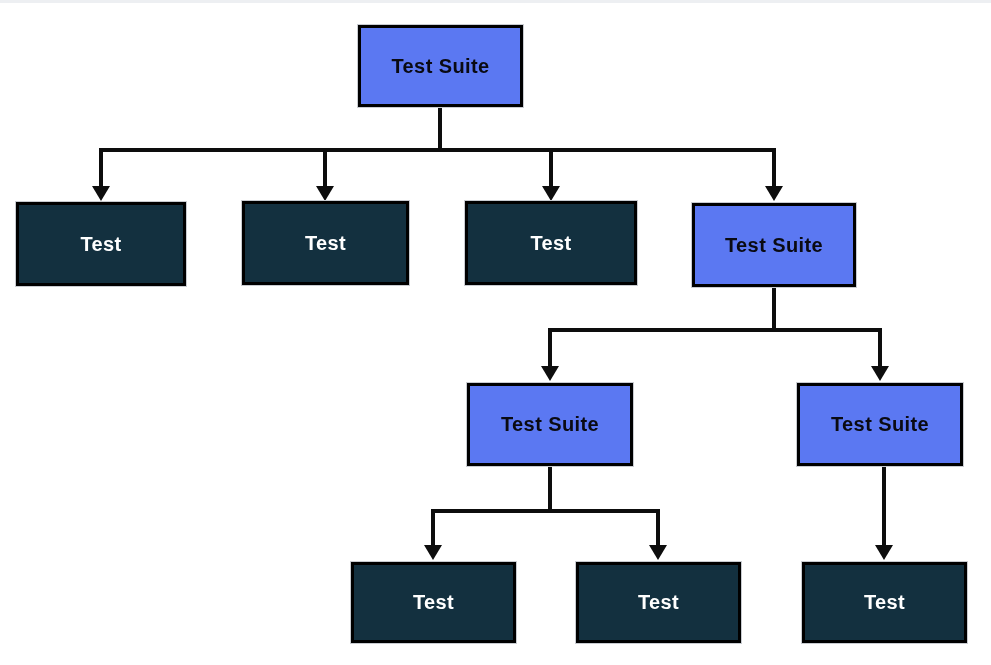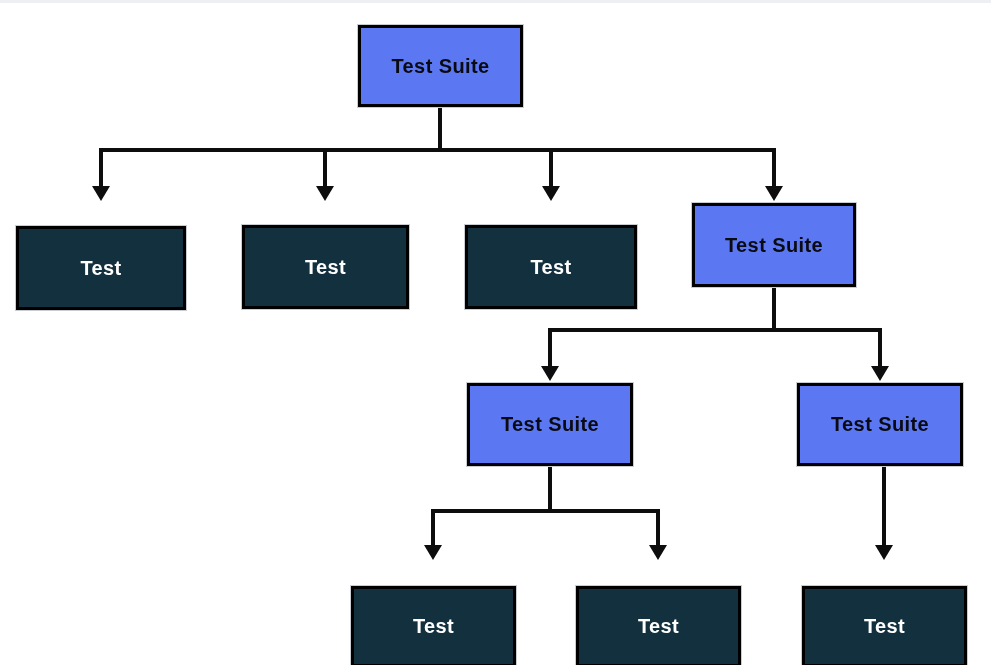--- a/index.html
+++ b/index.html
@@ -49,21 +49,21 @@
     align-items: center;
     justify-content: center;
     border: 3px solid var(--node-border);
     font-size: 20px;
     font-weight: 700;
     letter-spacing: 0.4px;
     text-align: center;
     box-shadow: 0 0 0 1px #c9ccd1;
   }
   .node.suite { background: var(--suite-fill); color: var(--suite-text); }
-  .node.test  { background: var(--test-fill);  color: var(--test-text); margin-top: 24px; }
+  .node.test  { background: var(--test-fill);  color: var(--test-text); }
 
   
   .n0 { left: 358px; top: 25px;  width: 165px; height: 82px; }
   .n1 { left: 16px;  top: 202px; width: 170px; height: 84px; }
   .n2 { left: 242px; top: 201px; width: 167px; height: 84px; }
   .n3 { left: 465px; top: 201px; width: 172px; height: 84px; }
   .n4 { left: 692px; top: 203px; width: 164px; height: 84px; }
   .n5 { left: 467px; top: 383px; width: 166px; height: 83px; }
   .n6 { left: 797px; top: 383px; width: 166px; height: 83px; }
   .n7 { left: 351px; top: 562px; width: 165px; height: 81px; }

